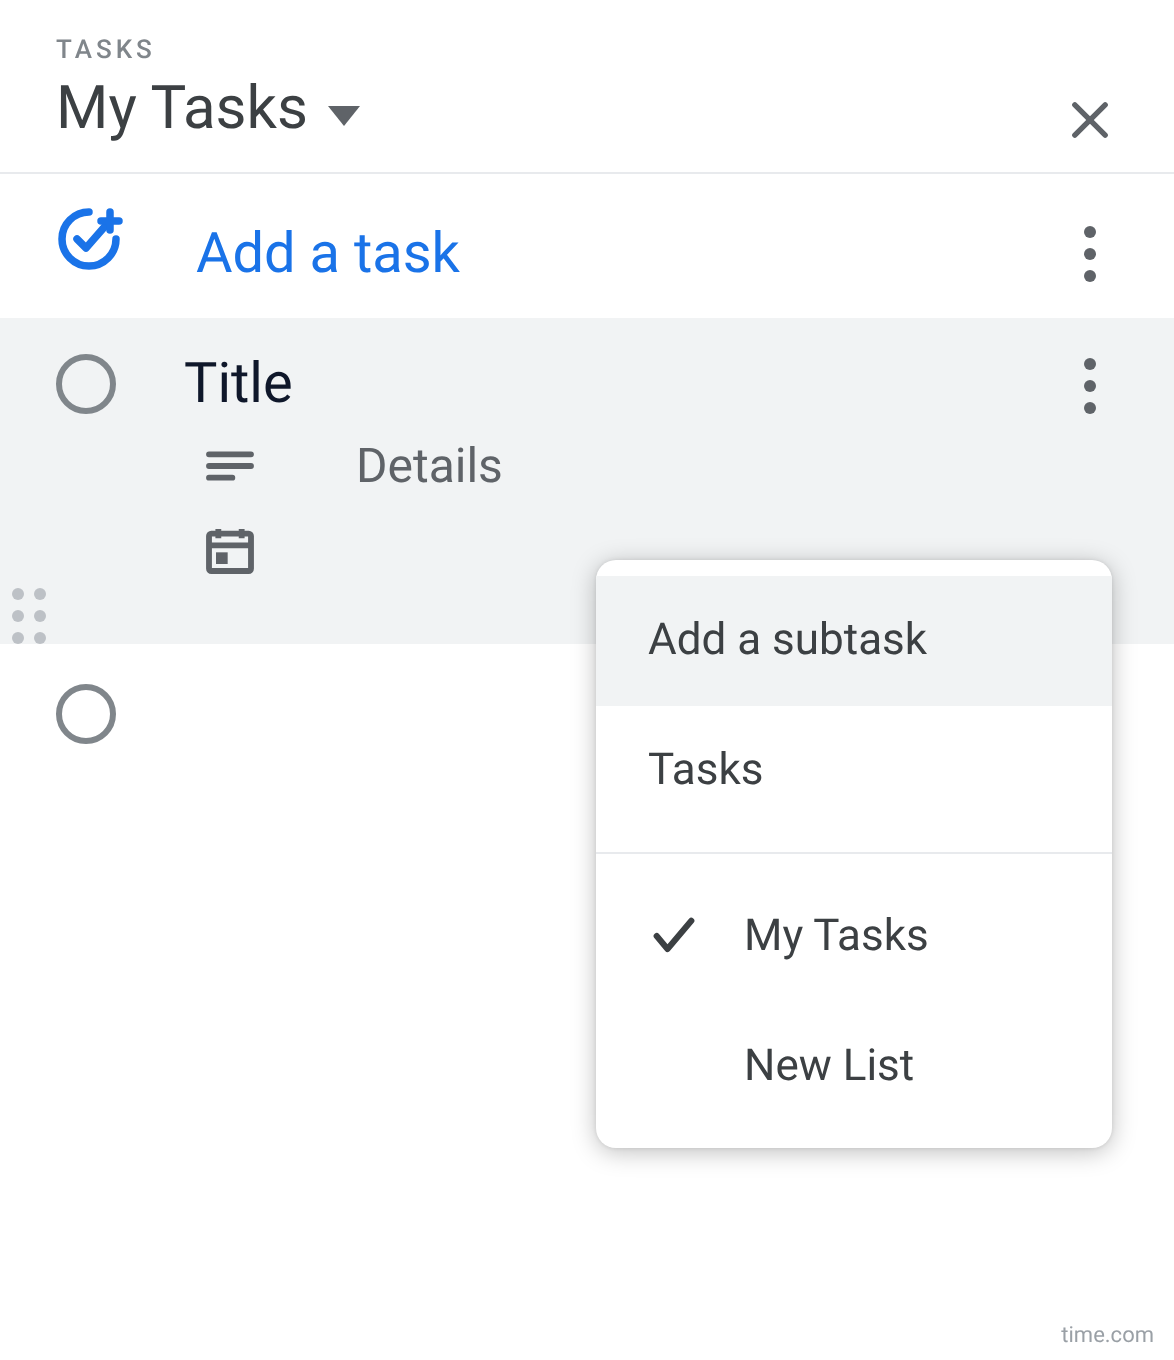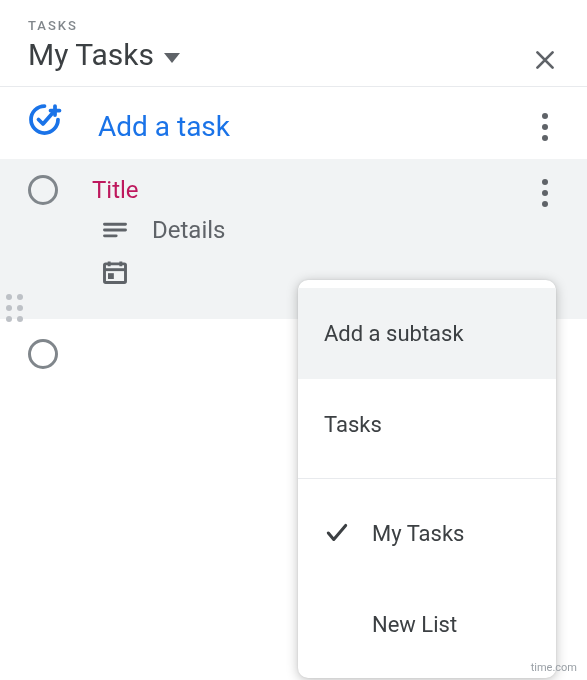--- a/index.html
+++ b/index.html
@@ -105,41 +105,42 @@
     }
     .circle-check {
       width: 30px;
       height: 30px;
       border: 3px solid #80868b;
       border-radius: 50%;
       margin-right: 34px;
       flex-shrink: 0;
     }
     .task-title {
-      font-size: 24px;
-      color: #be185d;
+      font-size: 28px;
+      color: #0f172a;
     }
     .task-meta-row {
       display: flex;
       align-items: center;
       padding-left: 72px;
       margin-bottom: 12px;
       gap: 22px;
     }
     .meta-icon {
       width: 30px;
       height: 30px;
       display: flex;
       align-items: center;
       justify-content: center;
       flex-shrink: 0;
     }
     .meta-label {
       font-size: 24px;
       color: #5f6368;
+      margin-left: 26px;
     }
     .drag-handle {
       position: absolute;
       left: 6px;
       top: 135px;
       display: grid;
       grid-template-columns: 6px 6px;
       grid-gap: 5px;
     }
     .drag-dot {
@@ -163,21 +164,21 @@
       top: 280px;
       left: 298px;
       width: 258px;
       background: #fff;
       border-radius: 10px;
       box-shadow: 0 2px 12px rgba(0,0,0,0.25), 0 0 2px rgba(0,0,0,0.1);
       overflow: hidden;
       padding: 8px 0;
     }
     .menu-item {
-      padding: 33px 26px;
+      padding: 20px 26px;
       font-size: 22px;
       color: #3c4043;
       cursor: pointer;
       display: flex;
       align-items: center;
     }
     .menu-item.highlighted {
       background: #f1f3f4;
     }
     .menu-divider {

